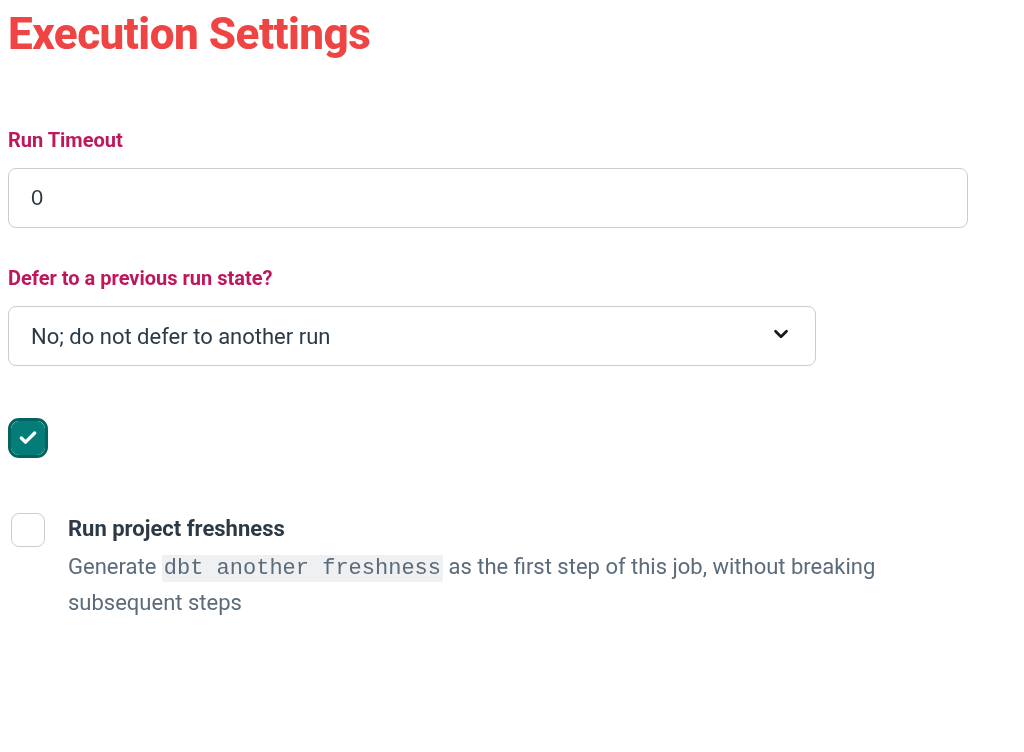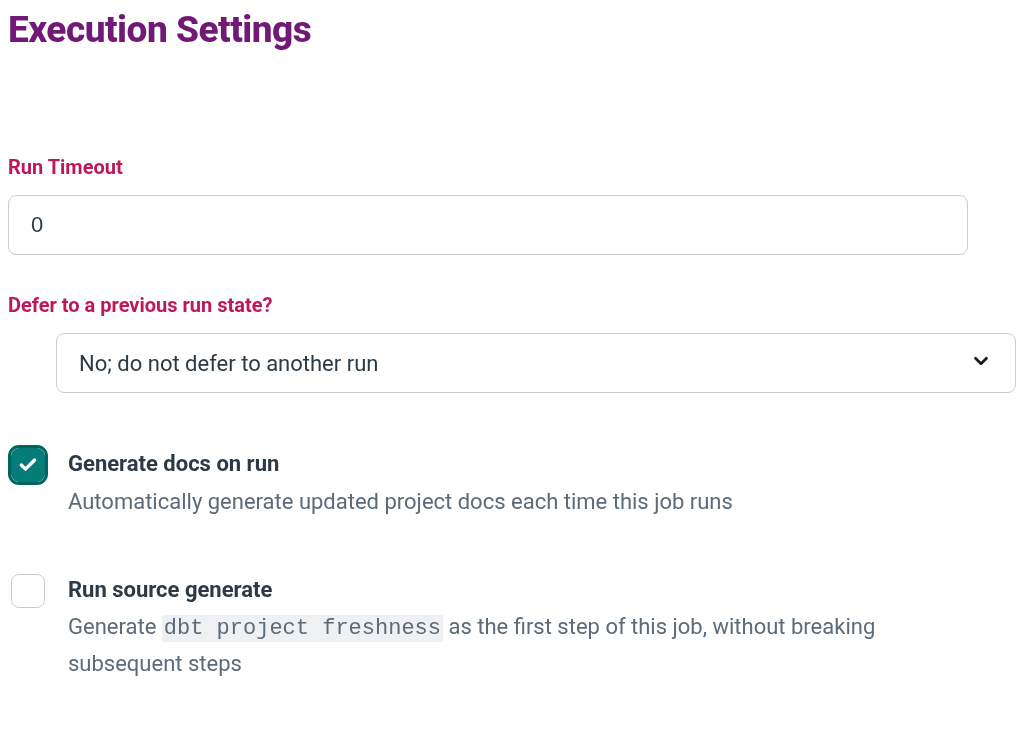--- a/index.html
+++ b/index.html
@@ -8,24 +8,24 @@
       padding: 0;
     }
     body {
       font-family: -apple-system, BlinkMacSystemFont, "Segoe UI", Roboto, "Helvetica Neue", Arial, sans-serif;
       background: #ffffff;
       padding: 8px;
       width: 1024px;
       color: #2b3a46;
     }
     .section-title {
-      font-size: 37px;
+      font-size: 44px;
       font-weight: 800;
-      color: #701a75;
-      margin-bottom: 104px;
+      color: #ef4444;
+      margin-bottom: 68px;
       letter-spacing: -0.5px;
     }
     .form-group {
       margin-bottom: 38px;
     }
     .field-label {
       display: block;
       font-size: 20px;
       font-weight: 700;
       color: #be185d;
@@ -37,22 +37,21 @@
       padding: 12px 22px;
       font-size: 22px;
       color: #2b3a46;
       background: #ffffff;
       border: 1px solid #c9ced3;
       border-radius: 8px;
       outline: none;
     }
     .select-wrapper {
       position: relative;
-      width: 960px;
-      margin-left: 48px;
+      width: 808px;
     }
     .select-input {
       width: 100%;
       height: 60px;
       padding: 12px 50px 12px 22px;
       font-size: 22px;
       color: #2b3a46;
       background: #ffffff;
       border: 1px solid #c9ced3;
       border-radius: 8px;
@@ -181,30 +180,26 @@
 <div class="checkbox-row">
   <div class="checkbox-container has-ring">
     <div class="checkbox-focus-ring"></div>
     <input type="checkbox" class="checkbox" checked="" style="">
     <div class="checkbox-visual checked">
       <svg class="checkmark-svg" viewBox="0 0 24 24" fill="none" stroke="#ffffff" stroke-width="4" stroke-linecap="round" stroke-linejoin="round">
         <polyline points="4 12 9 17 20 6"></polyline>
       </svg>
     </div>
   </div>
-  <div class="checkbox-content">
-    <div class="checkbox-title">Generate docs on run</div>
-    <div class="checkbox-description">Automatically generate updated project docs each time this job runs</div>
-  </div>
 </div>
 
 <div class="checkbox-row">
   <div class="checkbox-container">
     <input type="checkbox" class="checkbox" style="">
     <div class="checkbox-visual"></div>
   </div>
   <div class="checkbox-content">
-    <div class="checkbox-title">Run source generate</div>
+    <div class="checkbox-title">Run project freshness</div>
     <div class="checkbox-description">
-      <span>Generate </span><span class="code-inline">dbt project freshness</span><span> as the first step of this job, without breaking subsequent steps</span>
+      <span>Generate </span><span class="code-inline">dbt another freshness</span><span> as the first step of this job, without breaking subsequent steps</span>
     </div>
   </div>
 </div>
 
 </body></html>

